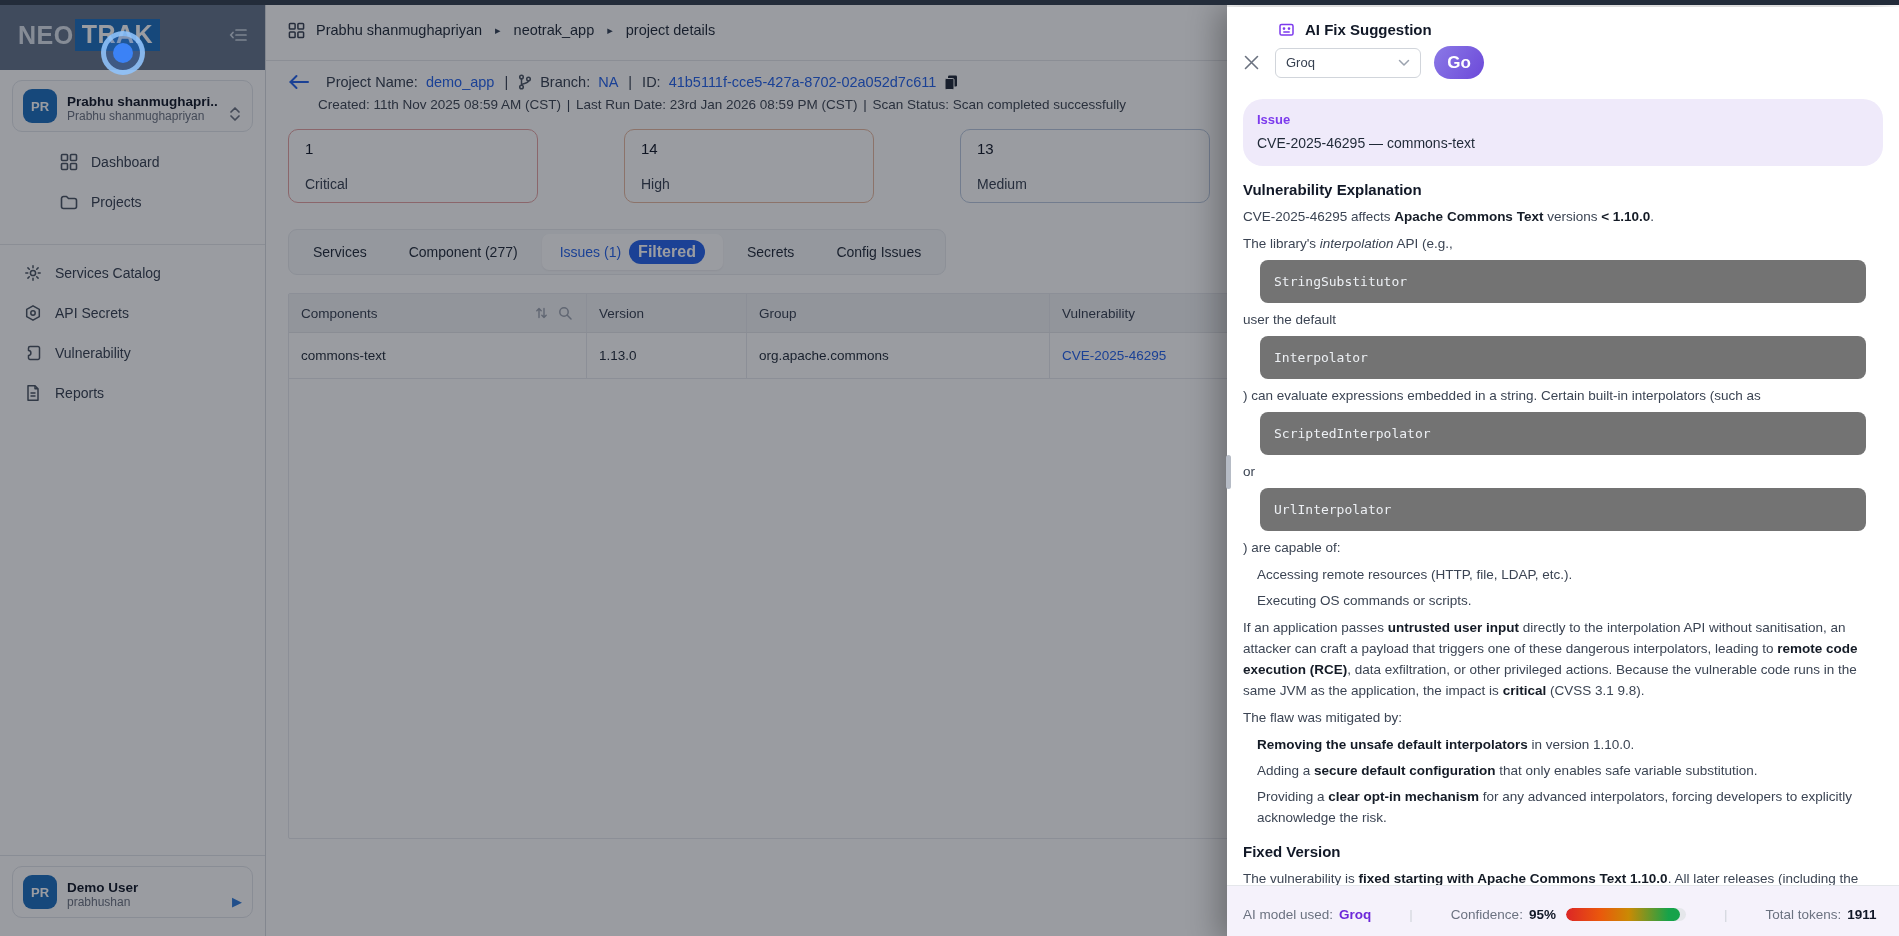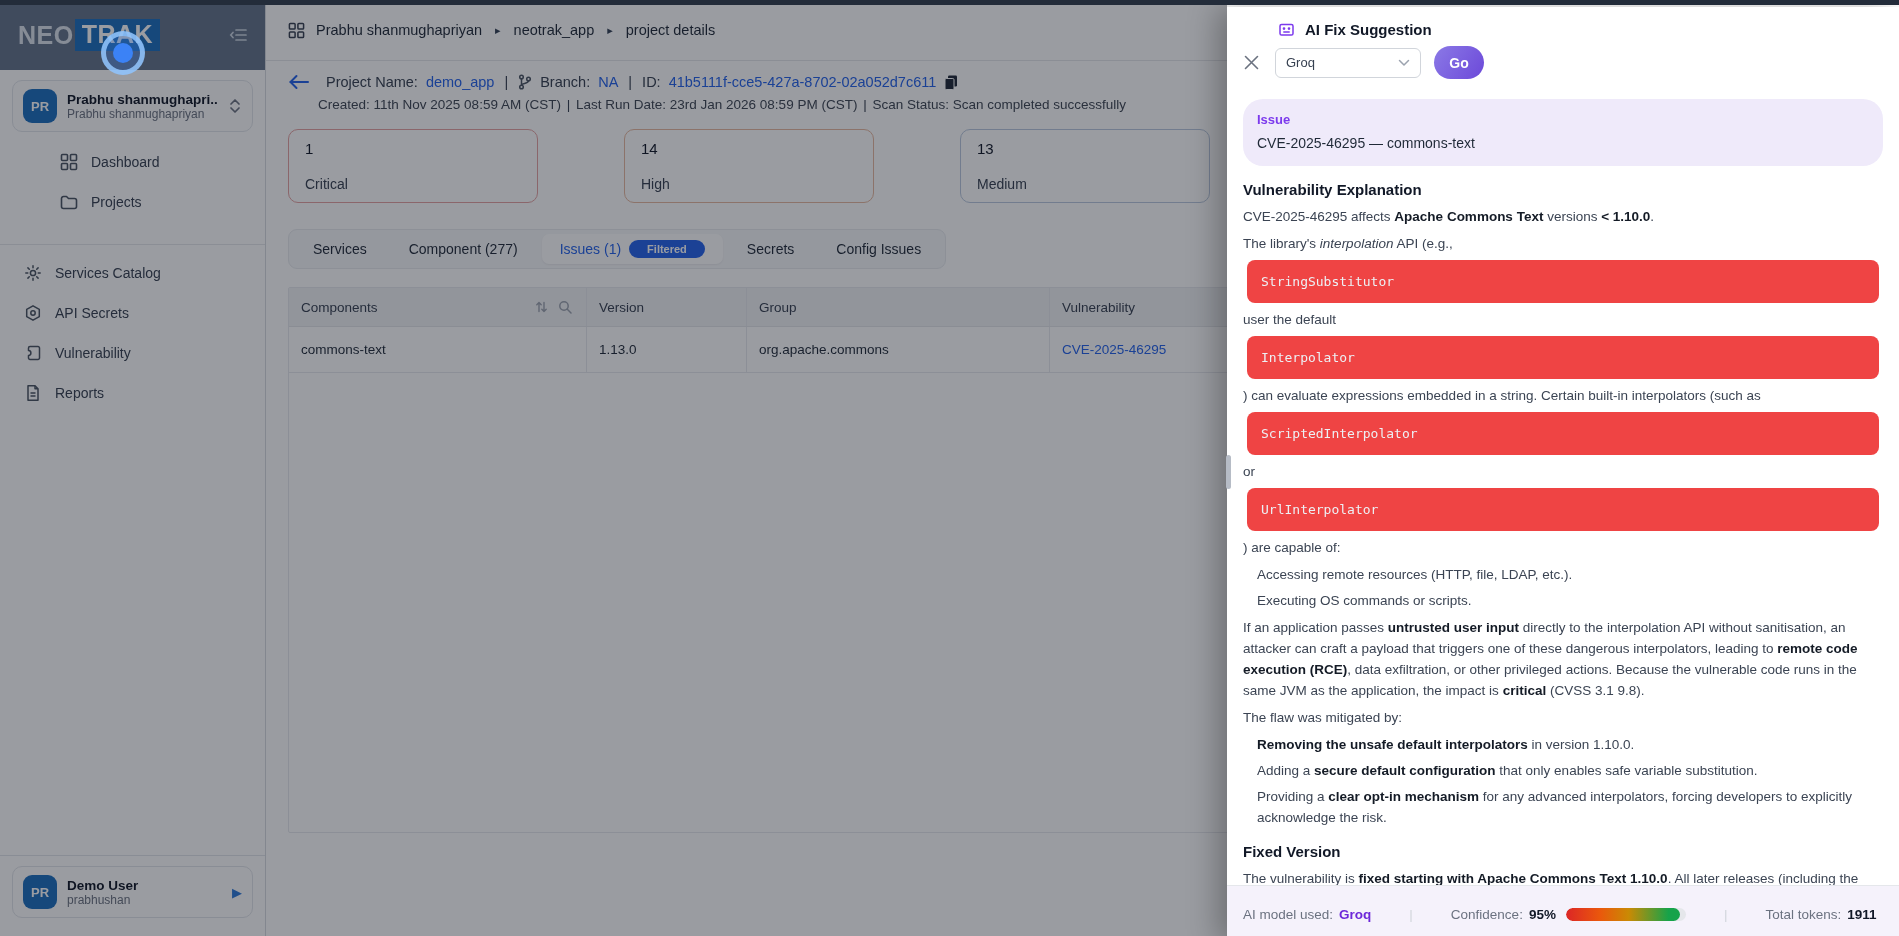--- a/index.html
+++ b/index.html
@@ -18,21 +18,21 @@
   .sidebar { width:266px; height:100%; background:#fff; border-right:1px solid #d7dbe0; position:relative; flex:none; }
   .sb-header { height:70px; background:#64748b; display:flex; align-items:center; justify-content:space-between; padding:0 16px 0 18px; }
   .logo { font-size:25px; font-weight:700; letter-spacing:.5px; display:flex; align-items:center; }
   .logo-prefix { color:#dde4ec; }
   .logo-suffix { color:#fff; background:#1d6fbe; padding:1px 7px 2px; margin-left:1px; }
   .collapse-icon { color:#cbd5e1; }
   .click-ring { position:absolute; left:101px; top:31px; width:44px; height:44px; border-radius:50%;
                 border:5px solid rgba(147,197,253,.85); background:rgba(59,130,246,.25); z-index:60; }
   .click-ring::after { content:""; position:absolute; left:7px; top:7px; width:20px; height:20px; border-radius:50%; background:#3b82f6; }
   .sb-card { margin:10px 12px; padding:8px 10px; border:1px solid #e2e5ea; border-radius:10px; background:#fdfdfe;
-             display:flex; align-items:center; gap:10px; }
+             display:flex; align-items:flex-end; gap:10px; }
   .avatar { width:34px; height:34px; border-radius:9px; background:#1d6fbe; color:#fff; font-size:13px; font-weight:700;
             display:flex; align-items:center; justify-content:center; flex:none; }
   .sb-card .names { flex:1; min-width:0; }
   .sb-name { font-size:13.5px; font-weight:700; color:#111827; white-space:nowrap; overflow:hidden; }
   .sb-sub  { font-size:12px; color:#6b7280; white-space:nowrap; overflow:hidden; }
   .nav { display:block; }
   .nav-item { height:40px; display:flex; align-items:center; gap:13px; font-size:14px; color:#374151; cursor:pointer; }
   .nav-primary .nav-item { padding-left:60px; }
   .nav-secondary .nav-item { padding-left:24px; }
   .nav-primary { margin-bottom:22px; }
@@ -58,21 +58,21 @@
           display:flex; flex-direction:column; justify-content:space-between; }
   .card .num { font-size:15px; color:#111827; }
   .card .lbl { font-size:14px; color:#374151; }
   .card.crit { border-color:#e5a3a3; }
   .card.high { border-color:#e7b9a0; }
   .card.med  { border-color:#bac9de; }
   .tabbar { margin-top:26px; display:inline-flex; align-items:center; gap:6px; background:#f7f8fa; border:1px solid #e8eaee;
             border-radius:9px; padding:4px 6px; }
   .tab { padding:6px 18px; font-size:14px; color:#1f2937; border-radius:7px; cursor:pointer; display:flex; align-items:center; gap:8px; }
   .tab.active { background:#fff; color:#2563eb; box-shadow:0 1px 2px rgba(0,0,0,.06); }
-  .badge { background:#2563eb; color:#fff; font-size:11px; font-weight:700; border-radius:999px; padding:3px 18px; }
+  .badge { background:#2563eb; color:#fff; font-size:16px; font-weight:700; border-radius:999px; padding:3px 9px; }
   .tablewrap { margin-top:18px; width:1240px; height:546px; border:1px solid #e7e9ee; border-radius:2px; }
   .trow { display:grid; grid-template-columns:298px 160px 303px 1fr; }
   .thead { background:#f2f3f5; border-bottom:1px solid #e3e5e9; }
   .th, .td { padding:0 12px; display:flex; align-items:center; font-size:13.5px; border-right:1px solid #e7e9ee; }
   .th { height:38px; color:#374151; }
   .td { height:45px; color:#1f2937; }
   .tbodyrow { border-bottom:1px solid #e7e9ee; }
   .th:last-child,.td:last-child { border-right:none; }
   .th-comp { justify-content:space-between; }
   .hdr-icons { display:flex; gap:10px; align-items:center; margin-right:2px; }
@@ -84,29 +84,29 @@
   .drawer { position:absolute; right:0; top:7px; width:672px; height:936px; background:#fff; z-index:50;
             box-shadow:-10px 0 28px rgba(0,0,0,.28); display:flex; flex-direction:column; }
   .dr-handle { position:absolute; left:-1px; top:448px; width:5px; height:34px; border-radius:3px; background:#b6bcc6; }
   .dr-head { padding:13px 16px 10px; flex:none; }
   .dr-title-row { display:flex; align-items:center; gap:9px; margin-left:34px; }
   .dr-title { font-size:15px; font-weight:700; color:#111827; }
   .dr-controls { display:flex; align-items:center; gap:13px; margin-top:7px; }
   .x-btn { display:inline-flex; cursor:pointer; margin-right:2px; }
   .select { width:146px; height:30px; border:1px solid #d1d5db; border-radius:6px; display:flex; align-items:center;
             justify-content:space-between; padding:0 10px; font-size:13px; color:#374151; cursor:pointer; background:#fff; }
-  .go-btn { width:50px; height:33px; border:none; border-radius:999px; color:#fff; font-size:14px; font-weight:700;
+  .go-btn { width:50px; height:33px; border:none; border-radius:999px; color:#fff; font-size:17px; font-weight:700;
             background:linear-gradient(125deg,#8b79e6 0%,#6c49d9 100%); cursor:pointer; }
   .dr-body { flex:1; overflow:hidden; padding:10px 16px 0; font-size:13.5px; color:#3b4453; line-height:21px; }
   .issue-card { background:#efeafa; border-radius:20px; padding:10px 14px 12px; margin-bottom:10px; }
   .issue-label { color:#7c3aed; font-size:13px; font-weight:700; }
   .issue-value { color:#1f2937; font-size:14px; margin-top:3px; }
   .dr-h { font-size:15px; font-weight:700; color:#111827; margin:13px 0 2px; }
   .dr-p { margin:6px 0; }
-  .codebox { background:#ef4444; border-radius:8px; padding:11px 14px; margin:4px 4px;
+  .codebox { background:#737373; border-radius:8px; padding:11px 14px; margin:4px 17px;
              font-family:"DejaVu Sans Mono","Liberation Mono",monospace; font-size:13px; color:#edf0f4; }
   .dr-ul { margin:4px 0 4px 14px; list-style:none; }
   .dr-ul li { margin:5px 0; }
   .dr-footer { flex:none; height:58px; background:#f5f2fb; border-top:1px solid #e5e7eb; display:flex; align-items:center;
                padding:0 16px; gap:12px; font-size:13.5px; color:#6b7280; z-index:5; }
   .foot-seg { display:flex; align-items:center; gap:6px; }
   .foot-div { color:#d1d5db; margin:0 26px; }
   .model-val { color:#6d28d9; font-weight:700; }
   .conf-val { color:#111827; font-weight:700; }
   .conf-track { width:120px; height:13px; border-radius:7px; background:#e5e7eb; overflow:hidden; margin-left:4px; }

